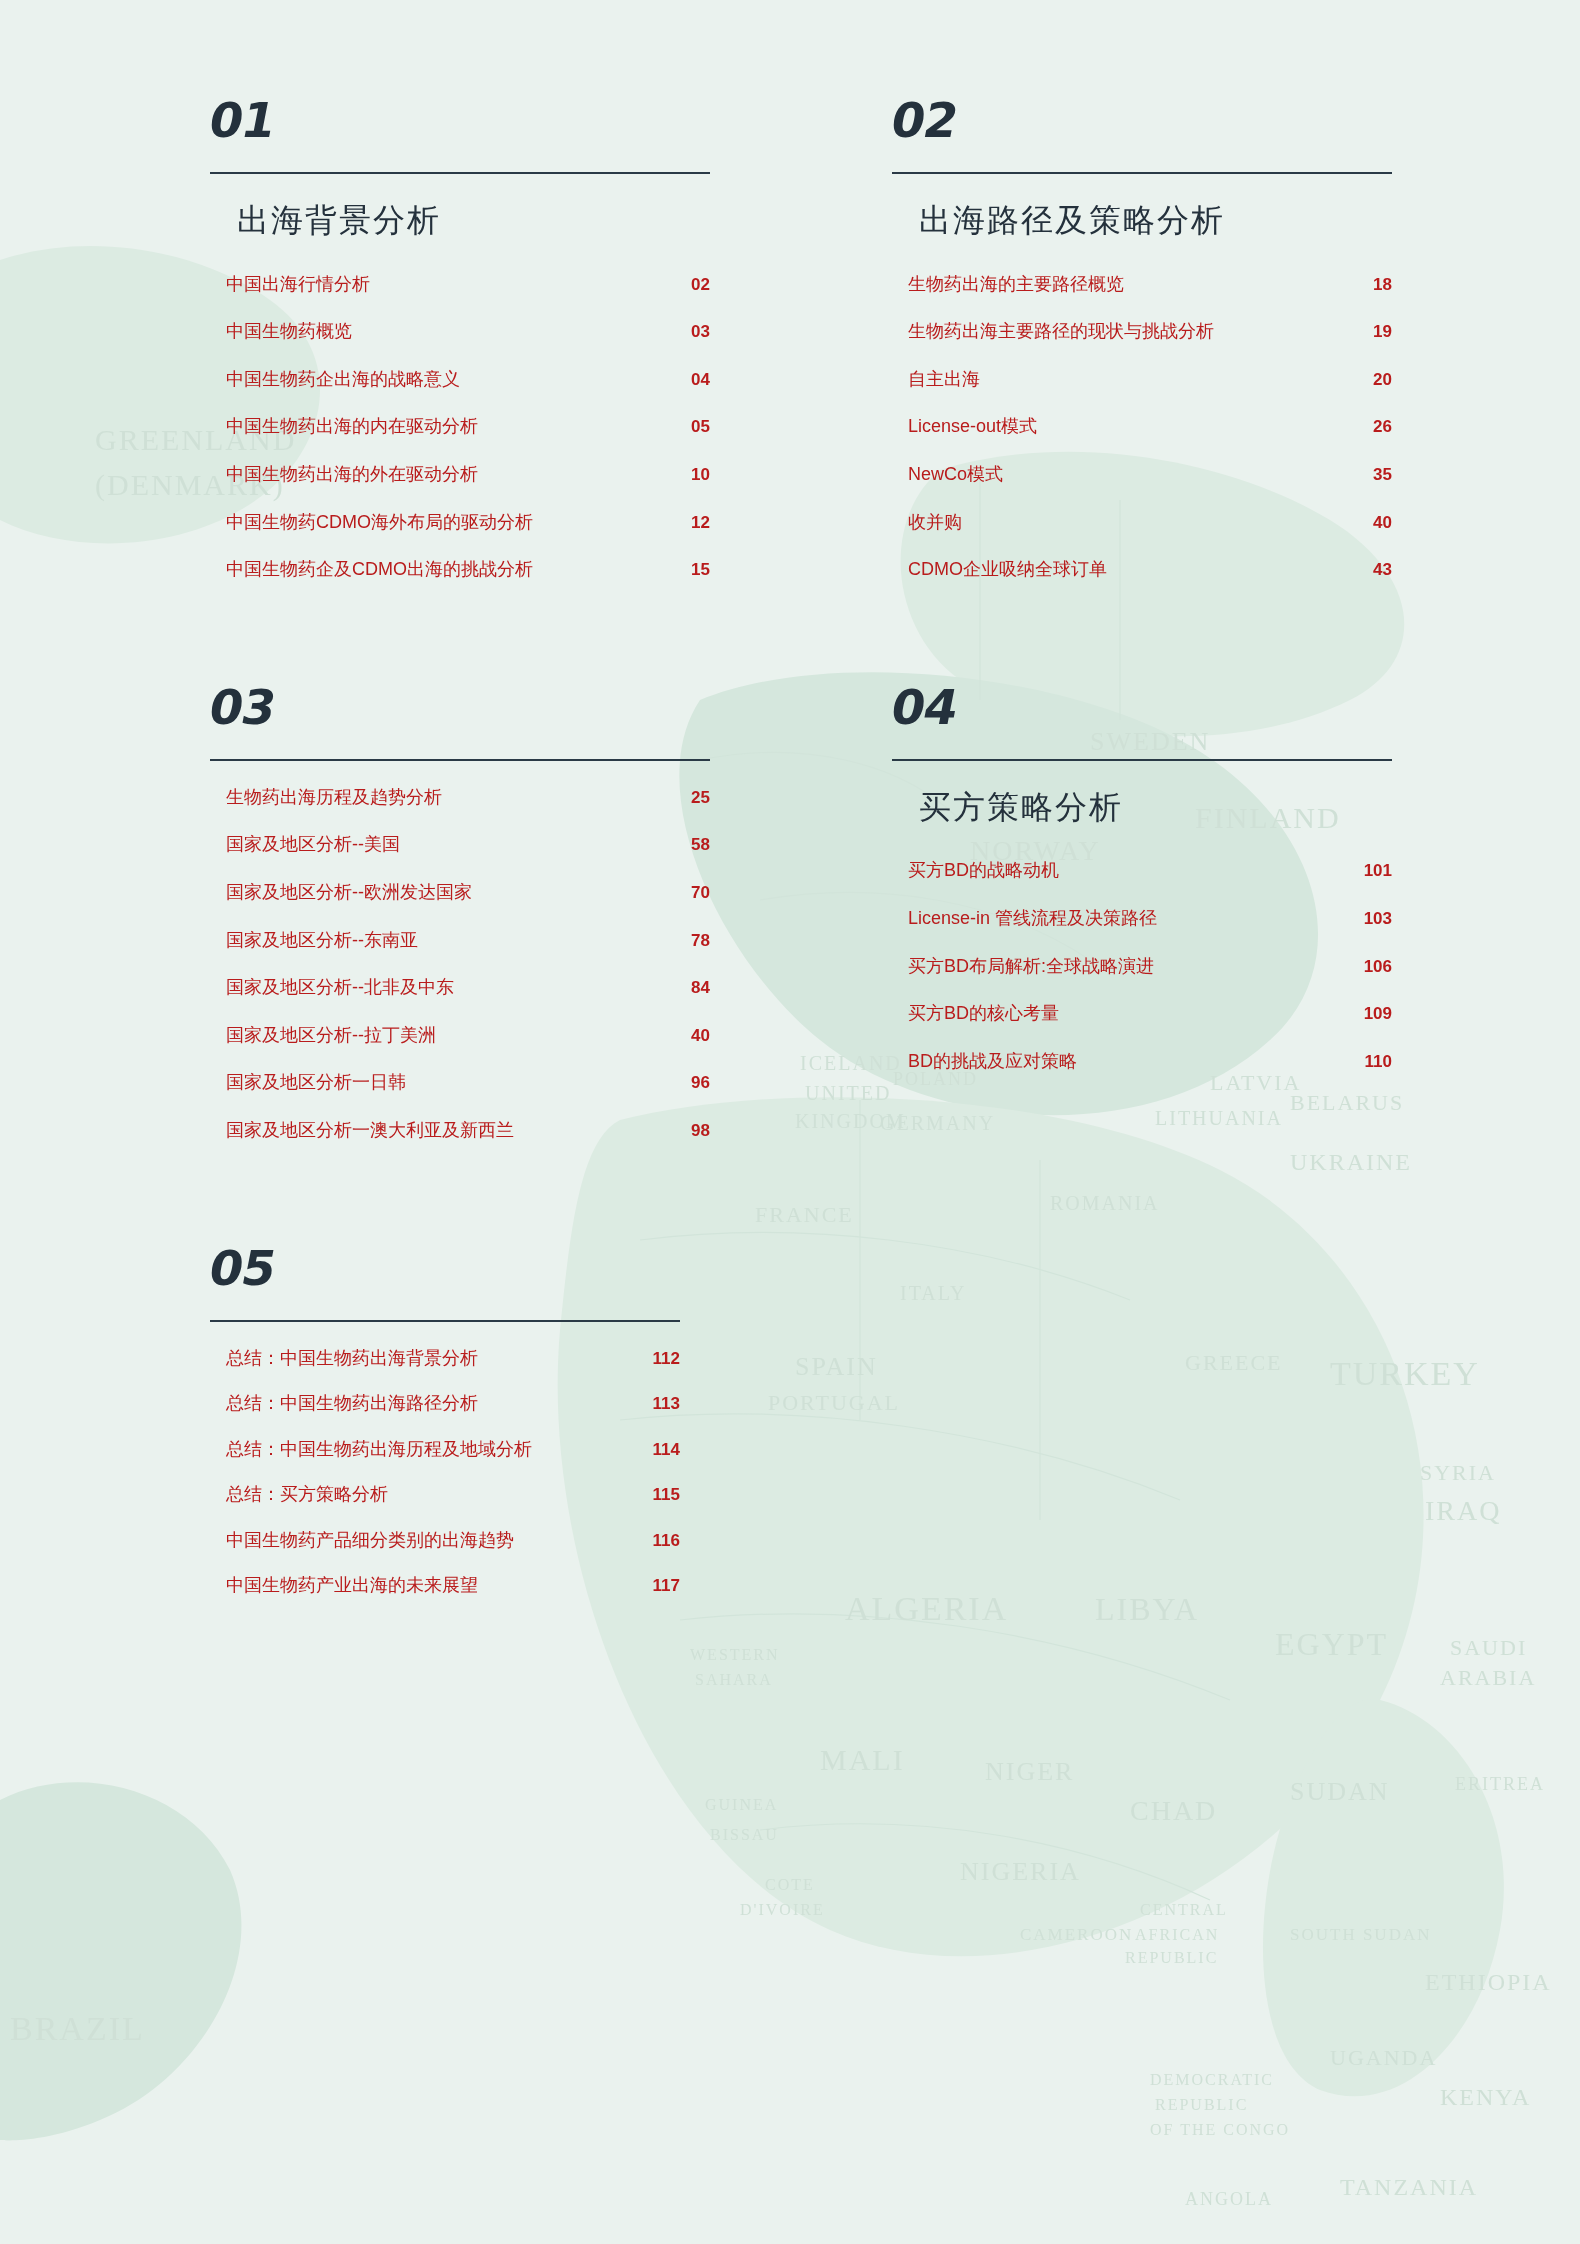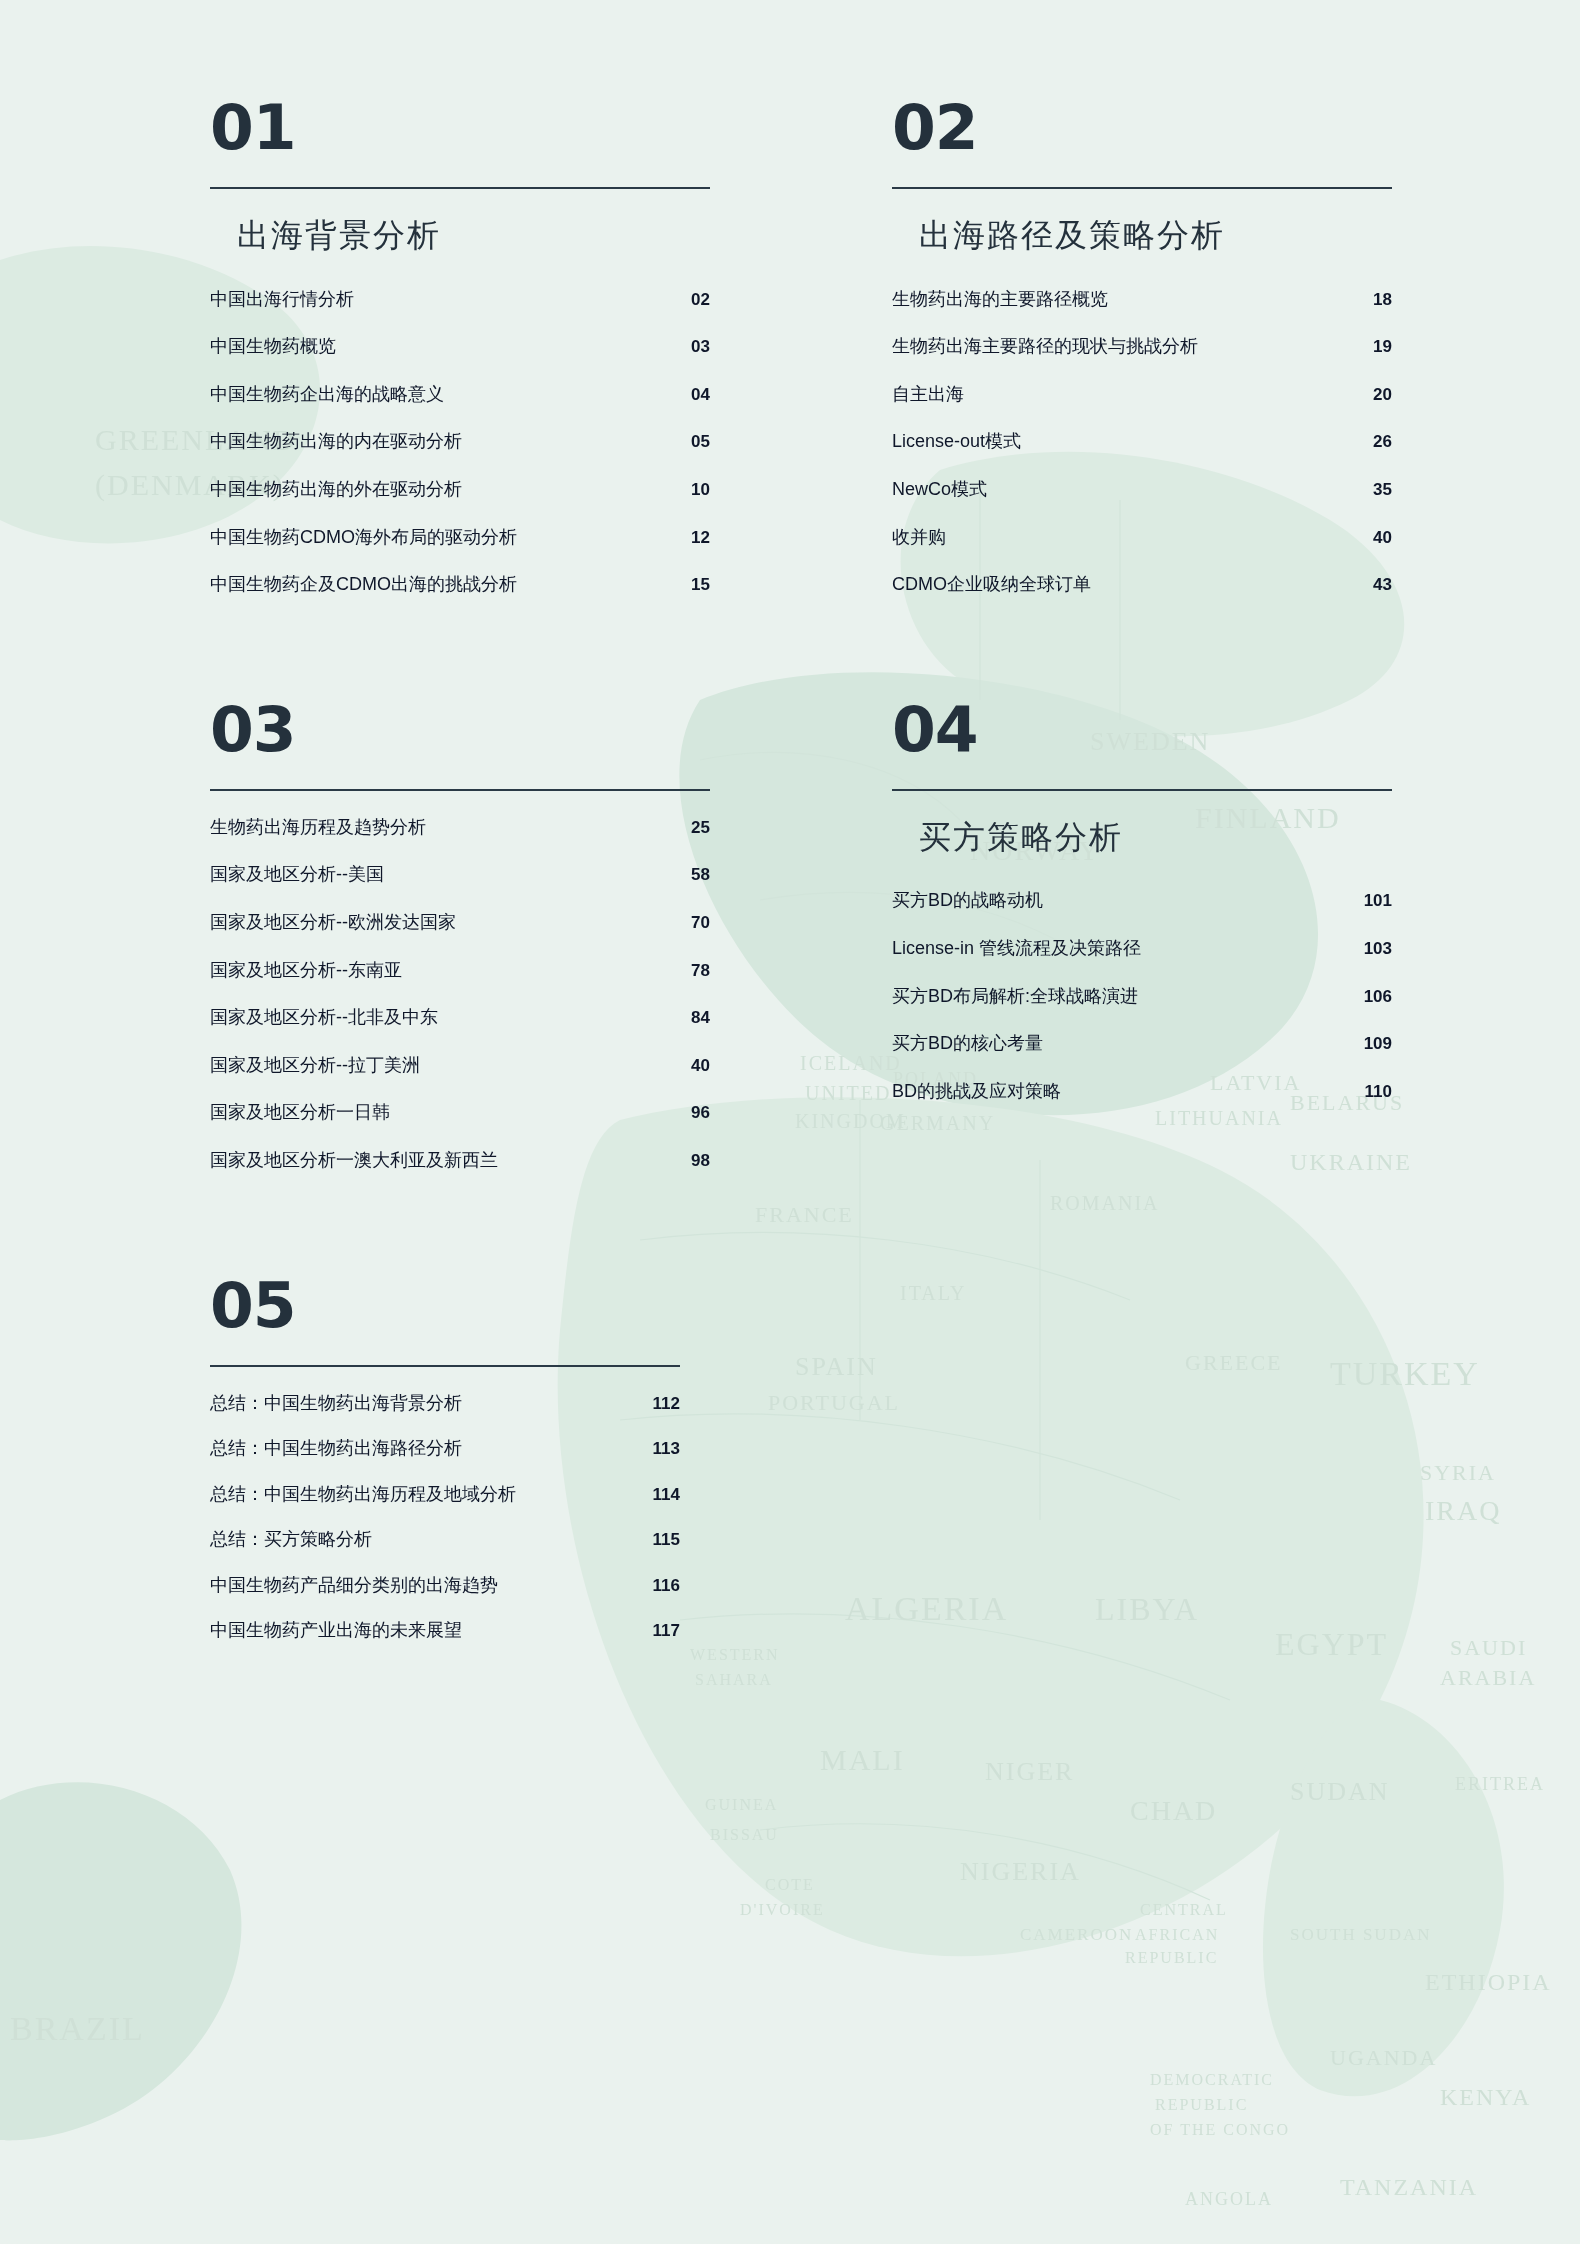--- a/index.html
+++ b/index.html
@@ -38,27 +38,28 @@
     z-index: 2;
     padding: 96px 150px 0 210px;
   }
   .grid {
     display: grid;
     grid-template-columns: 1fr 1fr;
     column-gap: 144px;
   }
   .section { margin-bottom: 76px; }
   .sec-num {
-    font-size: 63px;
+    font-size: 48px;
     font-weight: 700;
     color: #24313c;
     letter-spacing: -1px;
     line-height: 1;
     margin-bottom: 28px;
     font-family: "DejaVu Sans", sans-serif;
+    font-style: italic;
   }
   .rule {
     height: 2px;
     background: #2a3a46;
     width: 500px;
     margin-bottom: 26px;
   }
   .sec-title {
     font-size: 32px;
     color: #24313c;
@@ -67,23 +68,24 @@
     margin-bottom: 32px;
     line-height: 1.3;
     margin-left: 27px;
   }
   .entries { width: 500px; }
   .entry {
     display: flex;
     align-items: baseline;
     justify-content: space-between;
     font-size: 18px;
-    color: #0f172a;
+    color: #b91c1c;
     margin-bottom: 26px;
     line-height: 1.2;
+    margin-left: 16px;
   }
   .entry .label { white-space: nowrap; }
   .entry .page {
     font-weight: 700;
     font-size: 17px;
     margin-left: 16px;
     min-width: 34px;
     text-align: right;
   }
 

